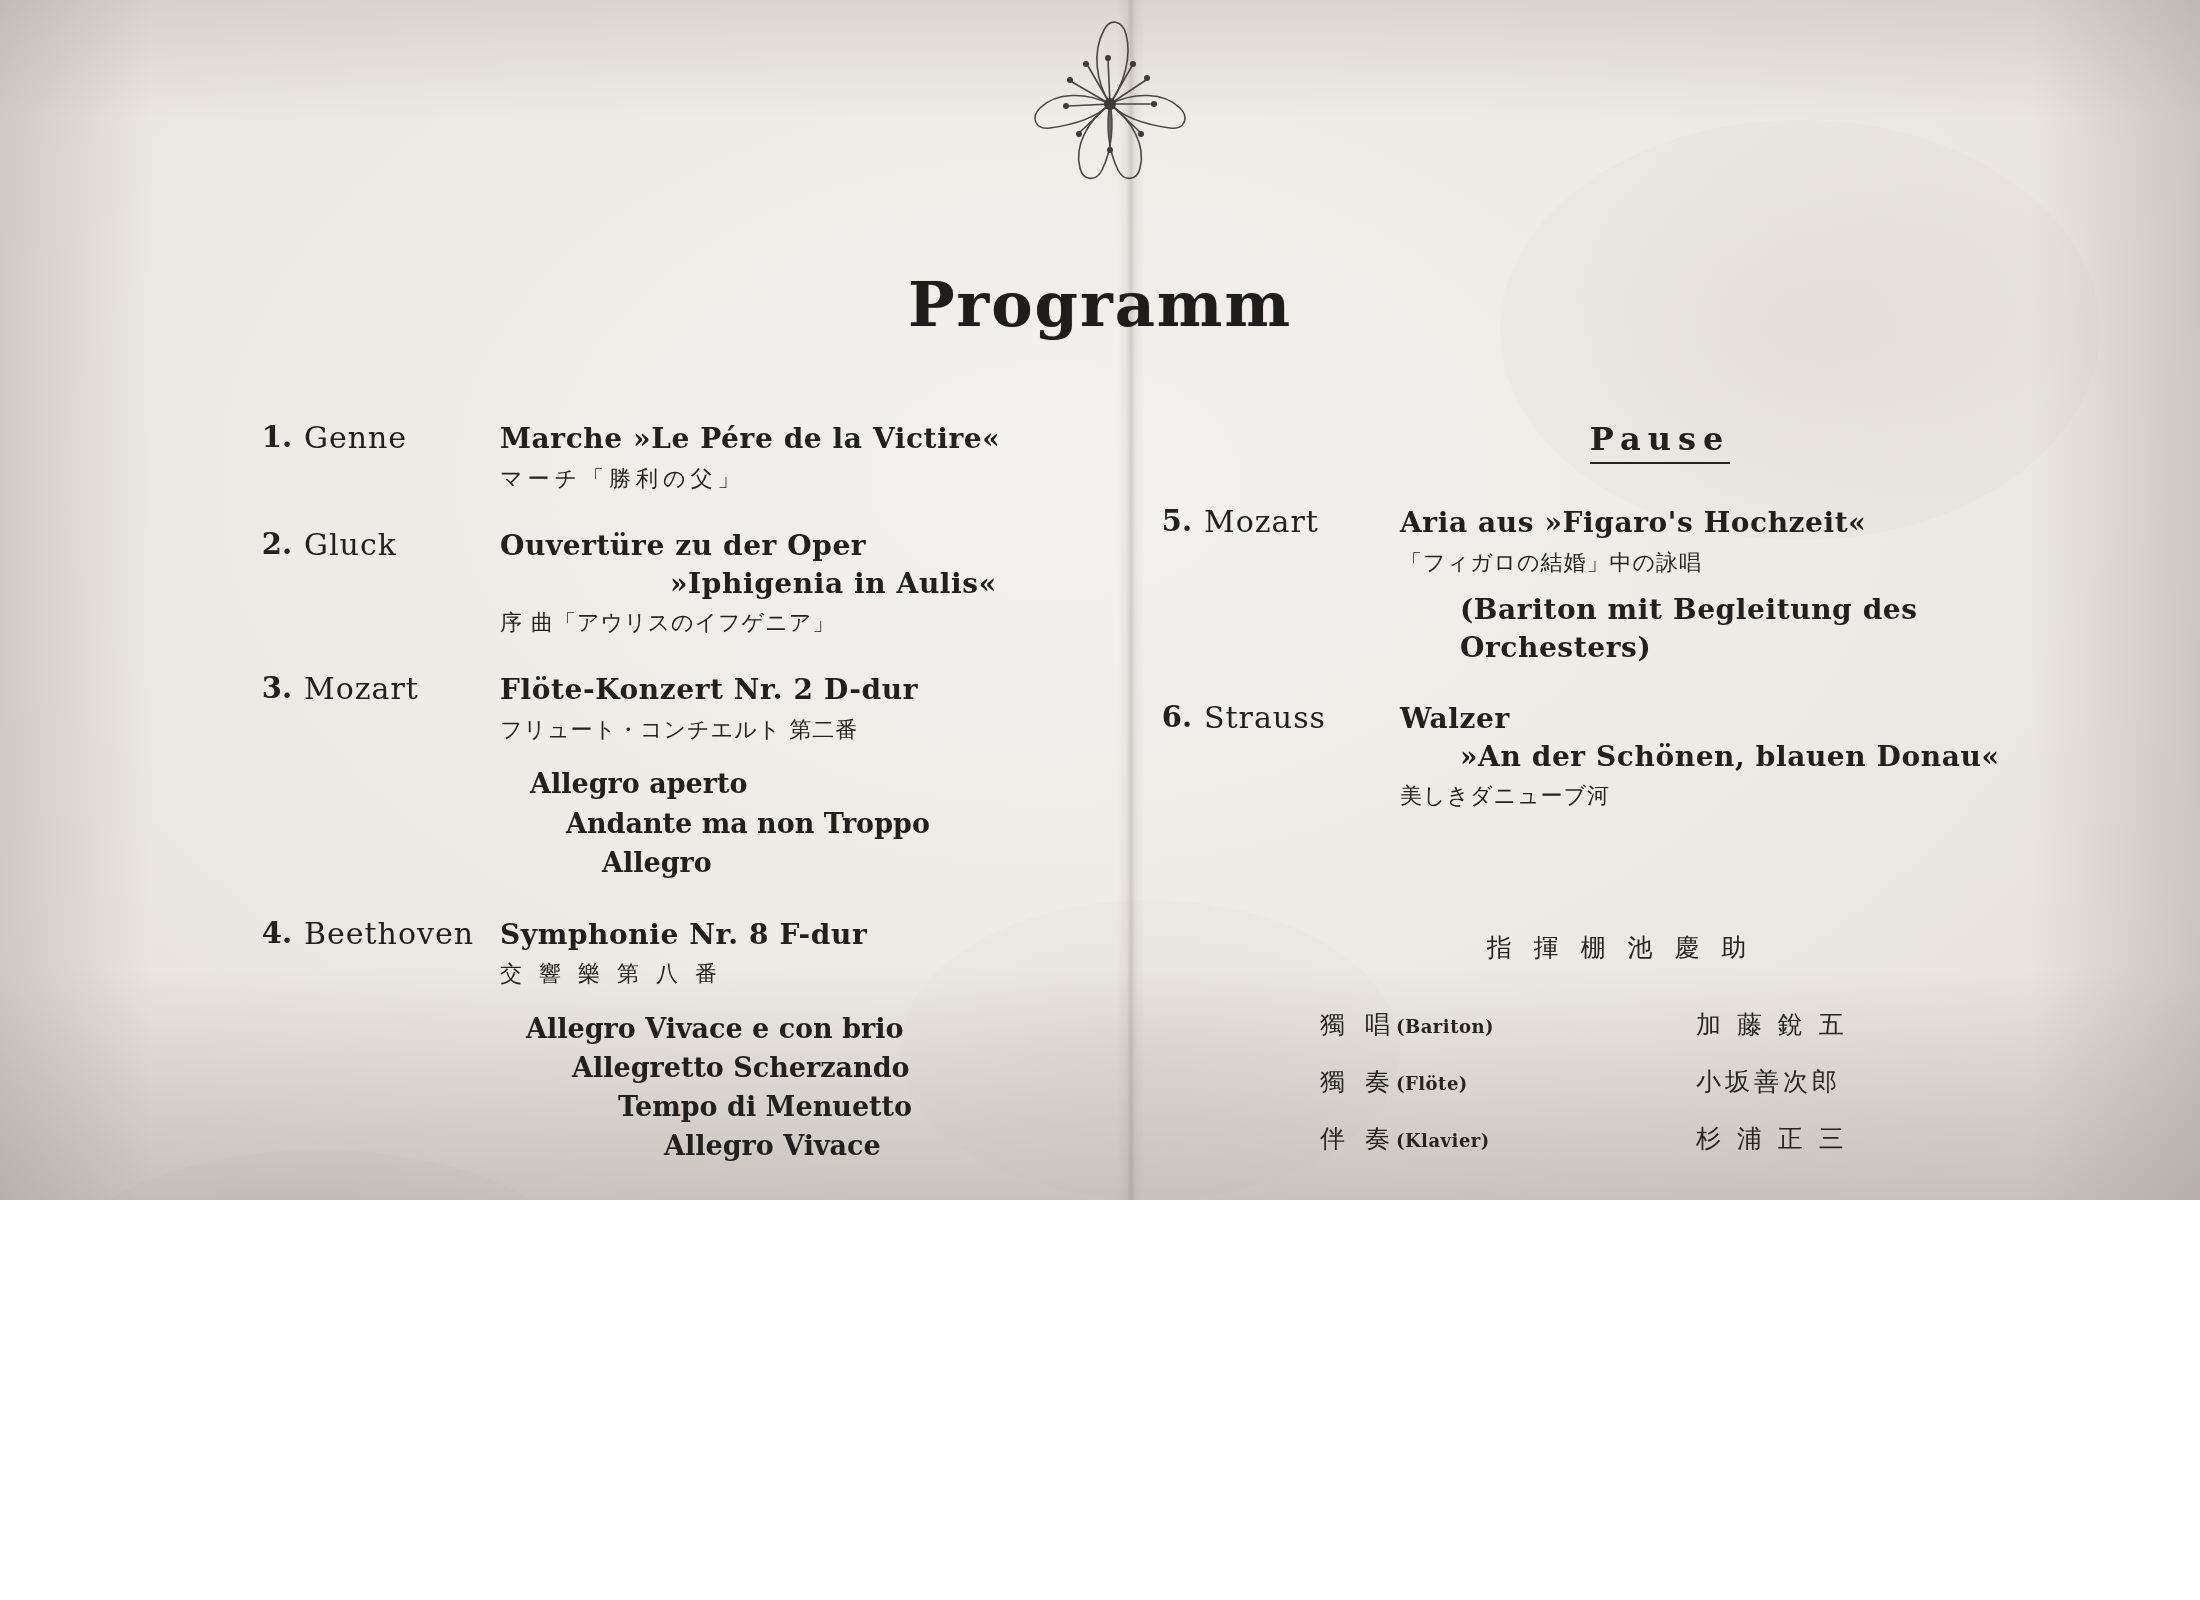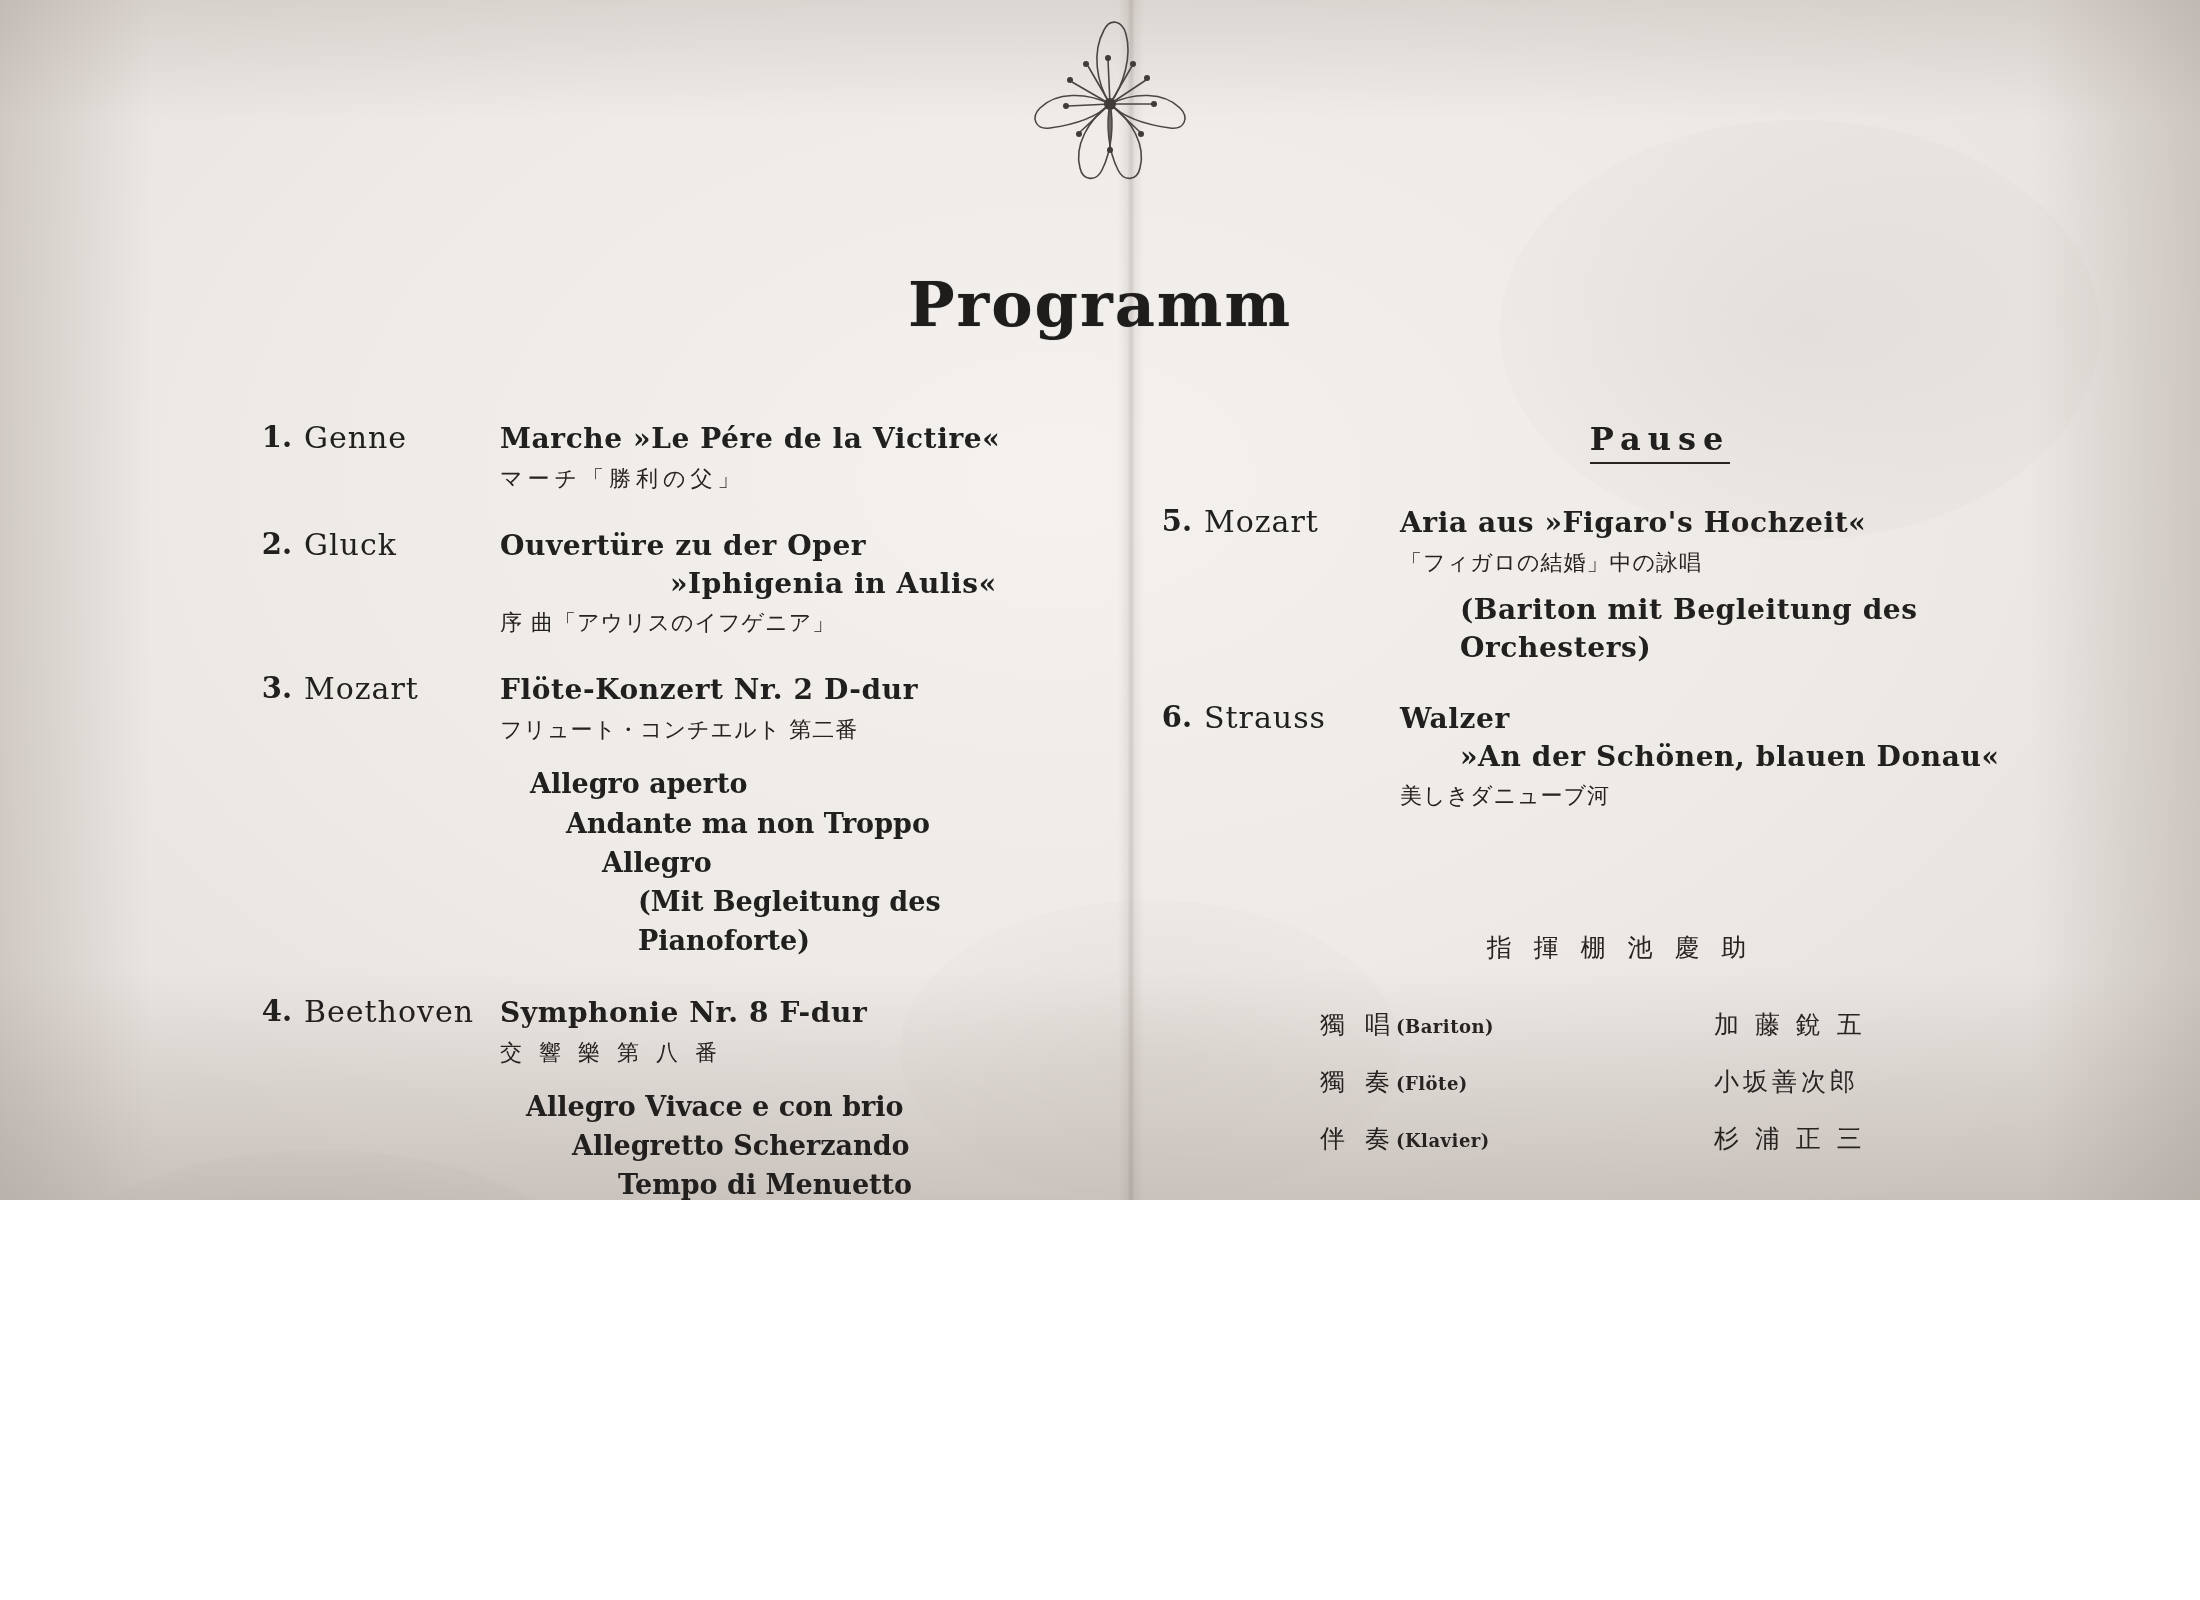--- a/index.html
+++ b/index.html
@@ -191,21 +191,20 @@
   .perf-inst {
     display:inline-block;
     font-family: "DejaVu Serif", serif;
     font-weight: bold;
     font-size: 18px;
     letter-spacing: 0.5px;
   }
   .perf-name {
     display:inline-block;
     letter-spacing: 4px;
-    margin-left: 18px;
   }
   .w1 { width: 300px; }
 </style>
 </head>
 <body>
 
 <div class="page">
 
   <div class="blotch" style="left:60px;top:1150px;width:520px;height:240px;background:radial-gradient(ellipse at center, rgba(160,150,142,0.18), rgba(160,150,142,0));"></div>
   <div class="blotch" style="left:1500px;top:120px;width:600px;height:420px;background:radial-gradient(ellipse at center, rgba(165,155,148,0.14), rgba(165,155,148,0));"></div>
@@ -270,21 +269,20 @@
       <div class="num">3.</div>
       <div class="composer">Mozart</div>
       <div class="work">
         <span>Flöte-Konzert Nr. 2 D-dur</span>
         <span class="jp tight">フリュート・コンチエルト 第二番</span>
       </div>
       <div class="movements">
         <span class="mv" style="padding-left:30px;">Allegro aperto</span>
         <span class="mv" style="padding-left:66px;">Andante ma non Troppo</span>
         <span class="mv" style="padding-left:102px;">Allegro</span>
-        <span class="mv" style="padding-left:138px;">(Mit Begleitung des Pianoforte)</span>
       </div>
     </div>
 
     <div class="entry">
       <div class="num">4.</div>
       <div class="composer">Beethoven</div>
       <div class="work">
         <span>Symphonie Nr. 8 F-dur</span>
         <span class="jp">交 響 樂 第 八 番</span>
       </div>

